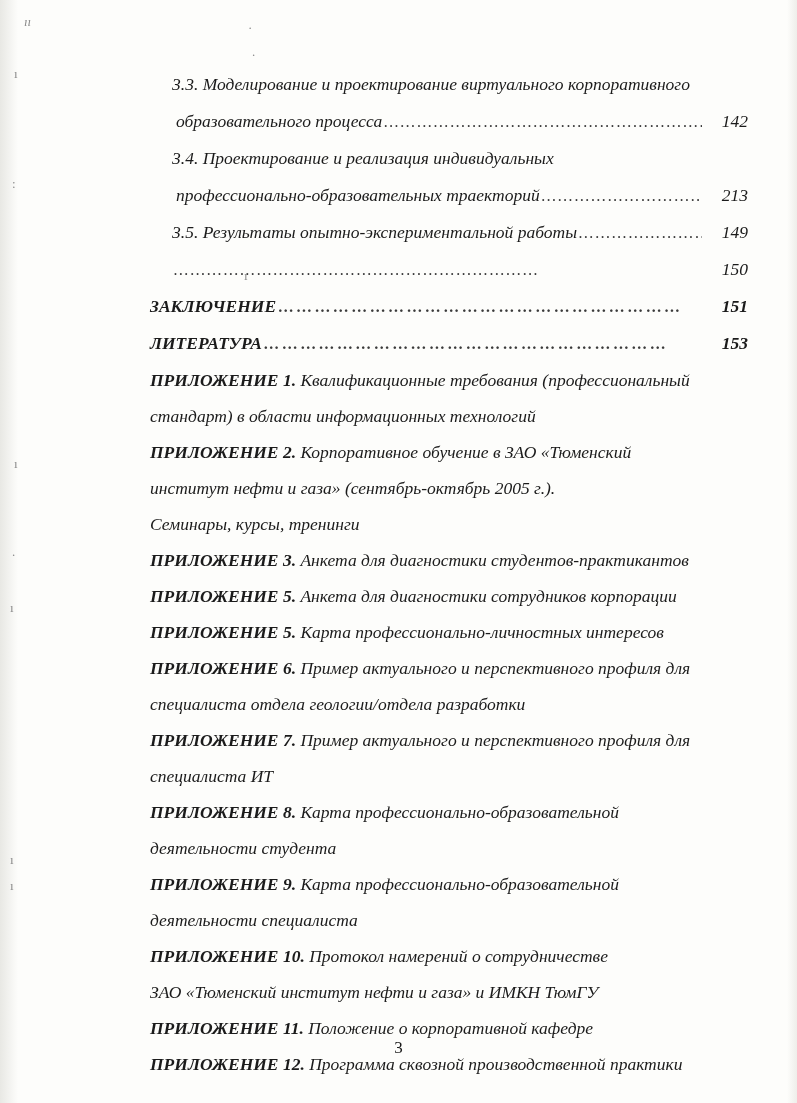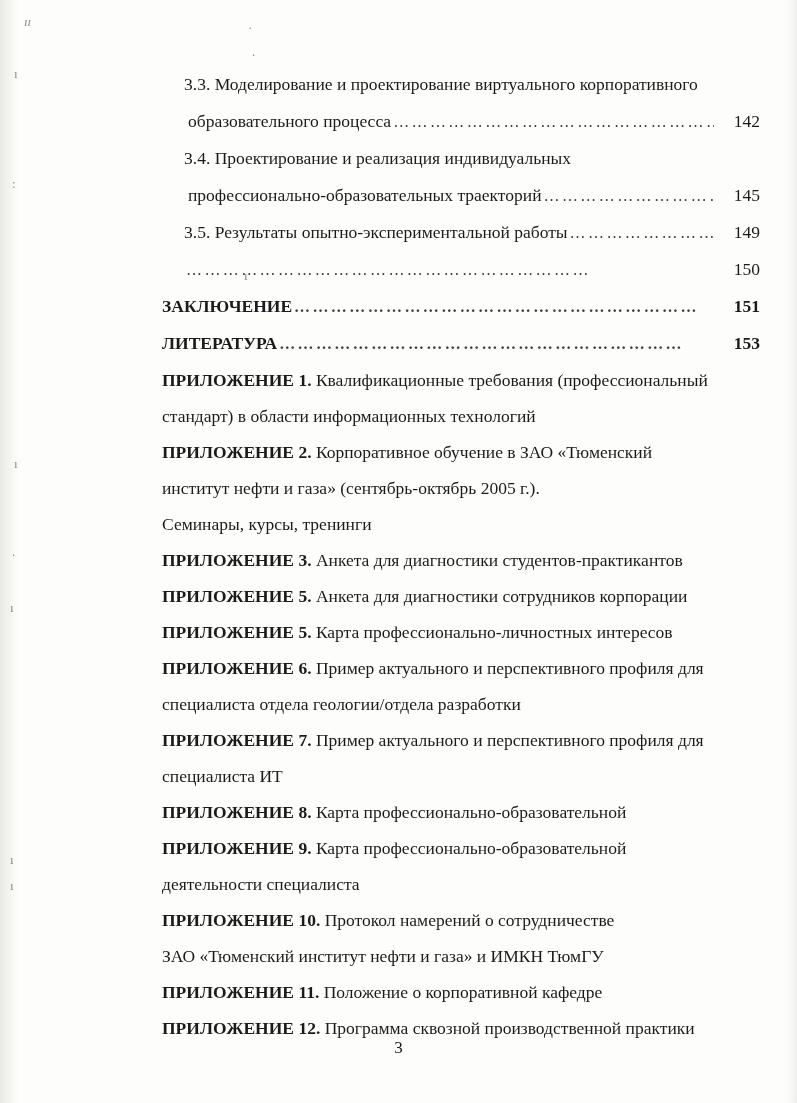--- a/index.html
+++ b/index.html
@@ -33,23 +33,24 @@
     content: "";
     position: absolute;
     right: 0; top: 0; bottom: 0;
     width: 10px;
     background: linear-gradient(to left, #eeeeea, #fdfdfb);
     pointer-events: none;
   }
 
   .content {
     position: absolute;
-    left: 148px;
+    left: 136px;
     top: 66px;
     width: 612px;
+    font-style: italic;
   }
 
   .toc-line {
     display: flex;
     align-items: baseline;
     font-size: 17.5px;
     line-height: 37px;
     white-space: nowrap;
   }
   .toc-line .txt {
@@ -133,21 +134,21 @@
       <span class="leader">…………………………………………………………</span>
       <span class="pg">142</span>
     </div>
 
     <div class="toc-line indent2">
       <span class="txt">3.4. Проектирование и реализация индивидуальных</span>
     </div>
     <div class="toc-line indent3">
       <span class="txt">профессионально-образовательных траекторий</span>
       <span class="leader">…………………………………………………………</span>
-      <span class="pg">145</span>
+      <span class="pg">213</span>
     </div>
 
     <div class="toc-line indent2">
       <span class="txt">3.5. Результаты опытно-экспериментальной работы</span>
       <span class="leader">…………………………………………………………</span>
       <span class="pg">149</span>
     </div>
 
     <div class="toc-line indent2">
       <span class="leader">…………………………………………………………</span>
@@ -205,20 +206,21 @@
       <div class="app-line indent1">
         <span class="lbl">ПРИЛОЖЕНИЕ 7. </span>
         <span>Пример актуального и перспективного профиля для</span>
       </div>
       <div class="app-cont indent1">специалиста ИТ</div>
 
       <div class="app-line indent1">
         <span class="lbl">ПРИЛОЖЕНИЕ 8. </span>
         <span>Карта профессионально-образовательной</span>
       </div>
+      <div class="app-cont indent1">деятельности студента</div>
 
       <div class="app-line indent1">
         <span class="lbl">ПРИЛОЖЕНИЕ 9. </span>
         <span>Карта профессионально-образовательной</span>
       </div>
       <div class="app-cont indent1">деятельности специалиста</div>
 
       <div class="app-line indent1">
         <span class="lbl">ПРИЛОЖЕНИЕ 10. </span>
         <span>Протокол намерений о сотрудничестве</span>

